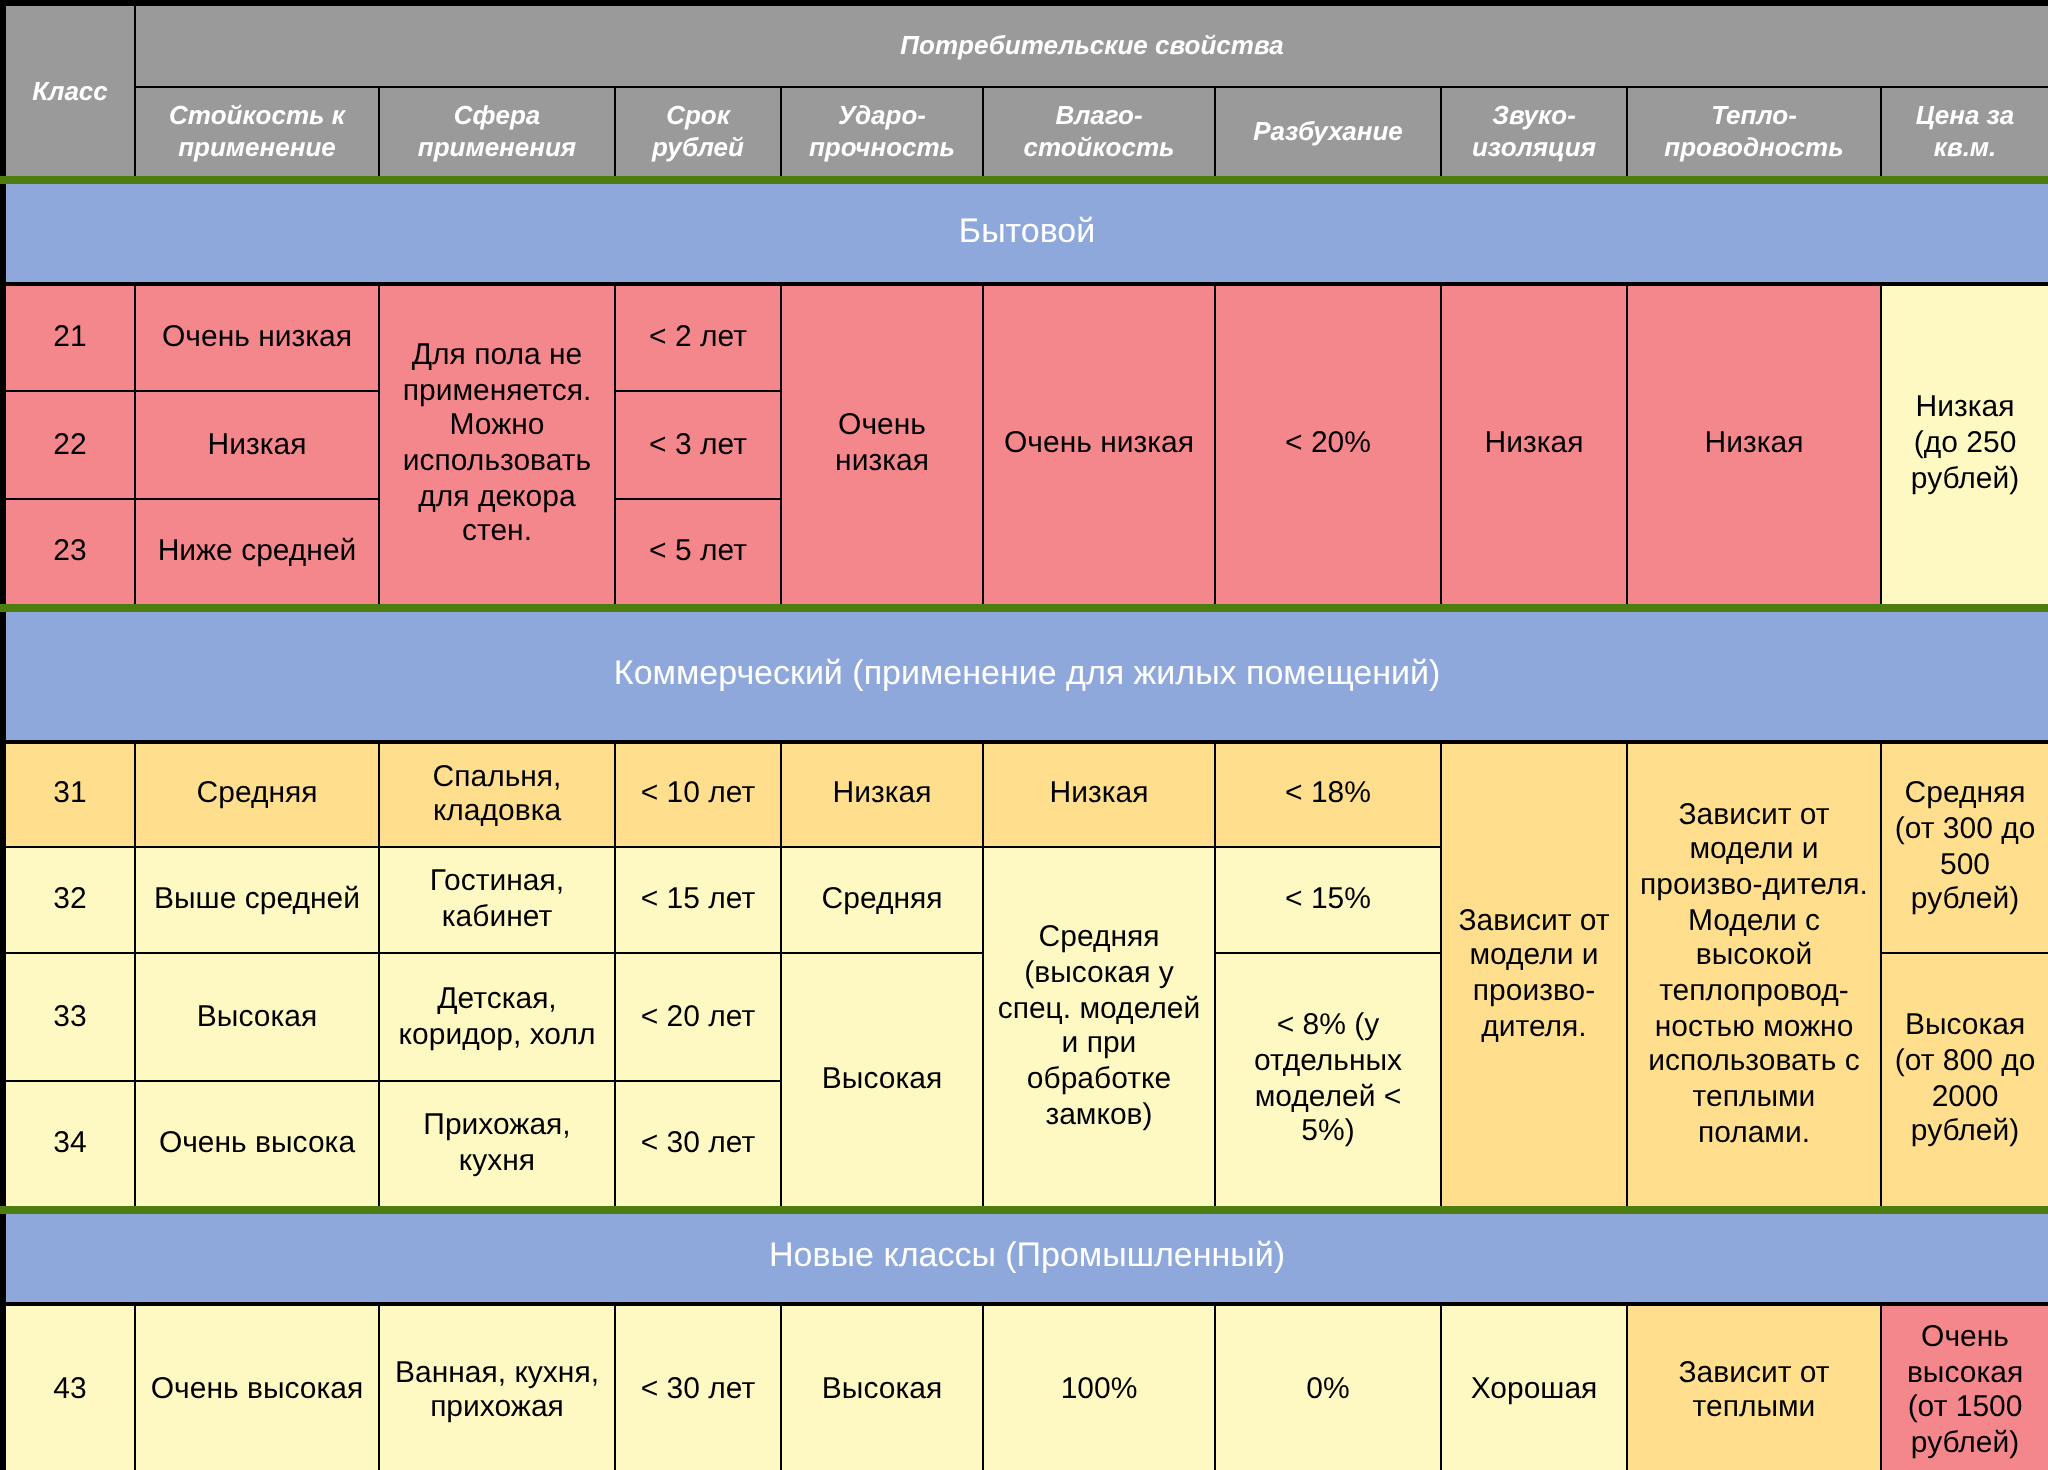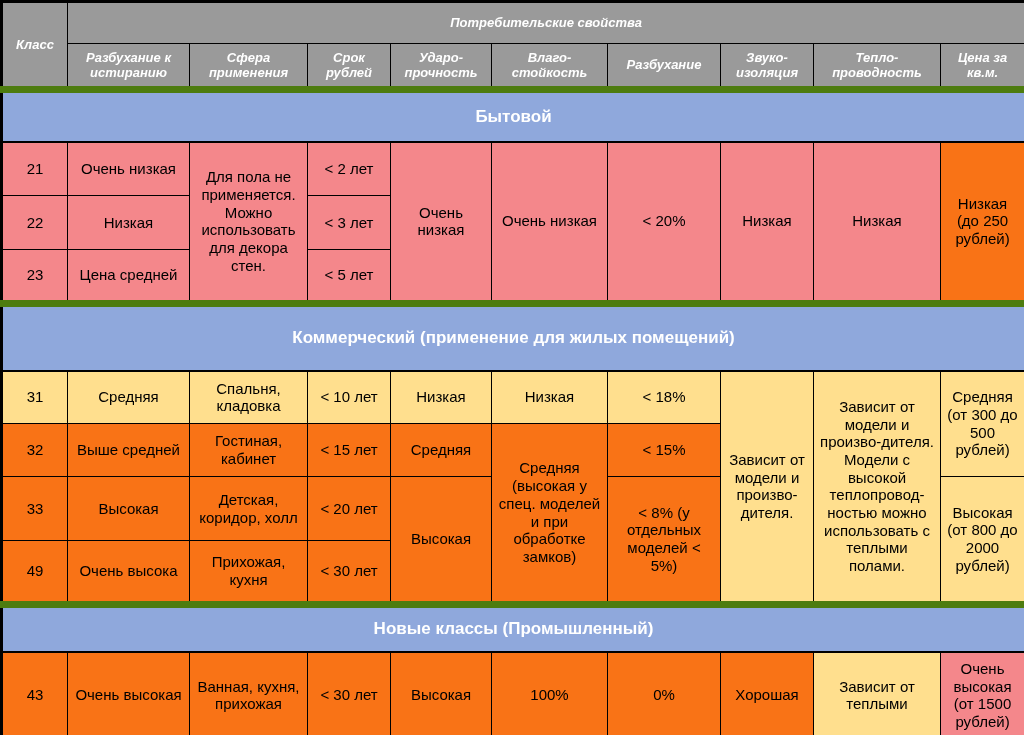--- a/index.html
+++ b/index.html
@@ -25,29 +25,29 @@
   td.gray {
     background: #9A9A9A;
     color: #FFFFFF;
     font-weight: bold;
     font-style: italic;
     font-size: 13px;
   }
   td.section {
     background: #8FA8DC;
     color: #FFFFFF;
-    font-weight: bold;
+    font-weight: normal;
     font-style: normal;
     font-size: 17px;
-    border-top: 7px solid #4d7c0f;
+    border-top: 4px solid #4d7c0f;
     border-bottom: 2px solid #000;
   }
   td.pink   { background: #F4878B; }
   td.yellow { background: #FFDF8E; }
-  td.green  { background: #f97316; }
+  td.green  { background: #fef9c3; }
 </style>
 </head>
 <body>
 
 <table class="props">
   <colgroup>
     <col style="width:66px">
       <col style="width:122px">
       <col style="width:118px">
     <col style="width:83px">
@@ -59,21 +59,21 @@
     <col style="width:85px">
   </colgroup>
 
   <tbody>
       <tr style="height:42px">
     <td class="gray" rowspan="2">Класс</td>
     <td class="gray" colspan="9">Потребительские свойства</td>
   </tr>
 
   <tr style="height:46px">
-    <td class="gray">Разбухание к истиранию</td>
+    <td class="gray">Стойкость к применение</td>
     <td class="gray">Сфера применения</td>
     <td class="gray">Срок рублей</td>
     <td class="gray">Ударо-прочность</td>
     <td class="gray">Влаго-стойкость</td>
     <td class="gray">Разбухание</td>
     <td class="gray">Звуко-изоляция</td>
     <td class="gray">Тепло-проводность</td>
     <td class="gray">Цена за кв.м.</td>
   </tr>
 
@@ -93,21 +93,21 @@
     <td class="pink" rowspan="3">Низкая</td>
     <td class="green" rowspan="3">Низкая (до 250 рублей)</td>
   </tr>
   <tr style="height:54px">
     <td class="pink">22</td>
     <td class="pink">Низкая</td>
     <td class="pink">&lt; 3 лет</td>
   </tr>
   <tr style="height:54px">
     <td class="pink">23</td>
-    <td class="pink">Цена средней</td>
+    <td class="pink">Ниже средней</td>
     <td class="pink">&lt; 5 лет</td>
   </tr>
 
   <tr style="height:67px">
     <td class="section" colspan="10">Коммерческий (применение для жилых помещений)</td>
   </tr>
 
   <tr style="height:53px">
     <td class="yellow">31</td>
     <td class="yellow">Средняя</td>
@@ -132,21 +132,21 @@
   <tr style="height:64px">
     <td class="green">33</td>
     <td class="green">Высокая</td>
     <td class="green">Детская, коридор, холл</td>
     <td class="green">&lt; 20 лет</td>
     <td class="green" rowspan="2">Высокая</td>
     <td class="green" rowspan="2">&lt; 8% (у отдельных моделей &lt; 5%)</td>
     <td class="yellow" rowspan="2">Высокая (от 800 до 2000 рублей)</td>
   </tr>
   <tr style="height:64px">
-    <td class="green">49</td>
+    <td class="green">34</td>
     <td class="green">Очень высока</td>
     <td class="green">Прихожая, кухня</td>
     <td class="green">&lt; 30 лет</td>
   </tr>
 
   <tr style="height:47px">
     <td class="section" colspan="10">Новые классы (Промышленный)</td>
   </tr>
 
   <tr style="height:88px">

